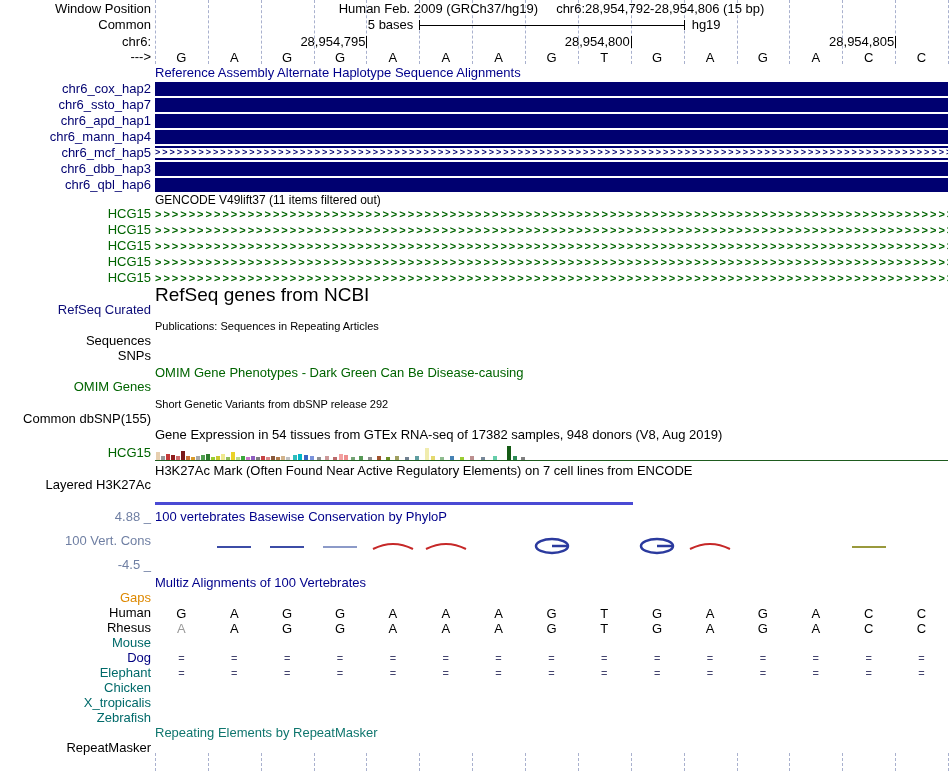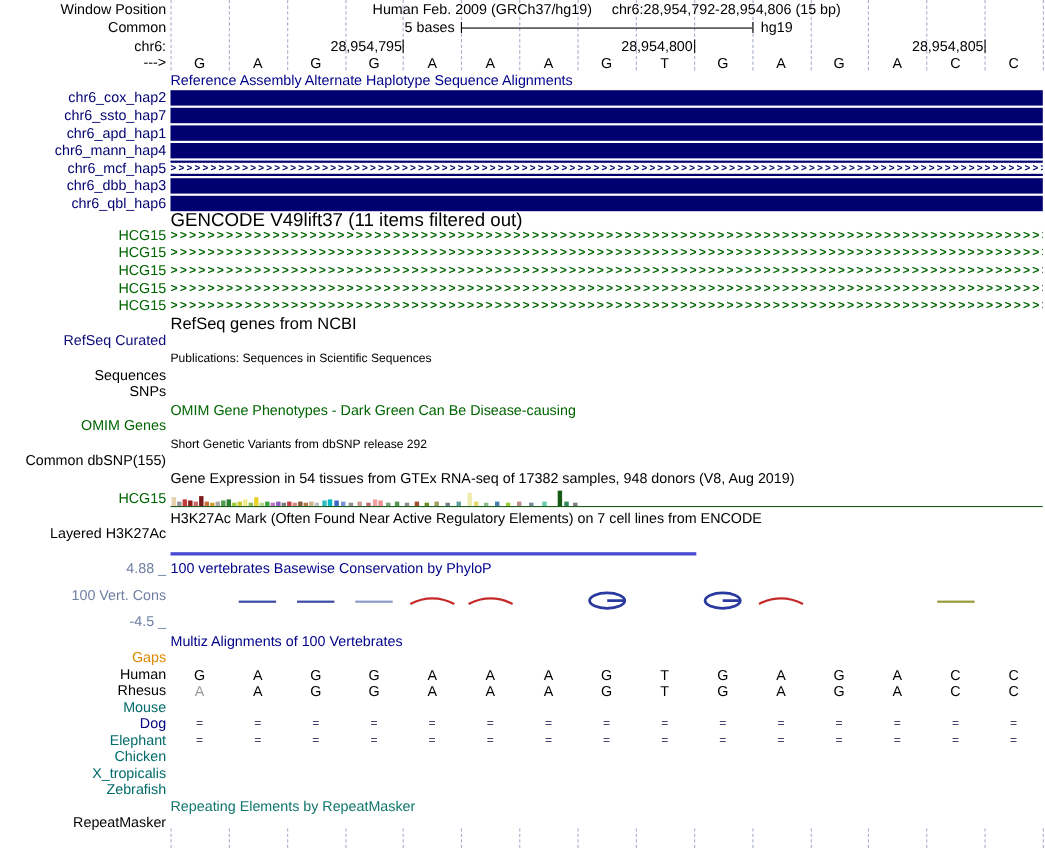--- a/index.html
+++ b/index.html
@@ -89,23 +89,23 @@
       <div class="lbl" style="right: 799px; top: 636px; color: rgb(0, 106, 106);">Mouse</div>
       <div class="lbl" style="right: 799px; top: 651px; color: rgb(0, 0, 128); margin-left: 12px;">Dog</div>
       <div class="lbl" style="right: 799px; top: 666px; color: rgb(0, 106, 106);">Elephant</div>
       <div class="lbl" style="right: 799px; top: 681px; color: rgb(0, 106, 106);">Chicken</div>
       <div class="lbl" style="right: 799px; top: 696px; color: rgb(0, 106, 106);">X_tropicalis</div>
       <div class="lbl" style="right: 799px; top: 711px; color: rgb(0, 106, 106);">Zebrafish</div>
       <div class="lbl" style="right: 799px; top: 741px; color: rgb(0, 0, 0);">RepeatMasker</div>
     </div>
   <div id="centers">
       <div class="center-lbl" style="top: 66px; color: rgb(0, 0, 139); font-size: 13px;">Reference Assembly Alternate Haplotype Sequence Alignments</div>
-      <div class="center-lbl" style="top: 193px; color: rgb(0, 0, 0); font-size: 17px;">GENCODE V49lift37 (11 items filtered out)</div>
-      <div class="center-lbl" style="top: 288px; color: rgb(0, 0, 0); font-size: 15px;">RefSeq genes from NCBI</div>
-      <div class="center-lbl" style="top: 319px; color: rgb(0, 0, 0); font-size: 11px;">Publications: Sequences in Scientific Sequences</div>
+      <div class="center-lbl" style="top: 193px; color: rgb(0, 0, 0); font-size: 12px;">GENCODE V49lift37 (11 items filtered out)</div>
+      <div class="center-lbl" style="top: 288px; color: rgb(0, 0, 0); font-size: 19px;">RefSeq genes from NCBI</div>
+      <div class="center-lbl" style="top: 319px; color: rgb(0, 0, 0); font-size: 11px;">Publications: Sequences in Repeating Articles</div>
       <div class="center-lbl" style="top: 366px; color: rgb(0, 100, 0); font-size: 13px;">OMIM Gene Phenotypes - Dark Green Can Be Disease-causing</div>
       <div class="center-lbl" style="top: 397px; color: rgb(0, 0, 0); font-size: 11px;">Short Genetic Variants from dbSNP release 292</div>
       <div class="center-lbl" style="top: 428px; color: rgb(0, 0, 0); font-size: 13px;">Gene Expression in 54 tissues from GTEx RNA-seq of 17382 samples, 948 donors (V8, Aug 2019)</div>
       <div class="center-lbl" style="top: 464px; color: rgb(0, 0, 0); font-size: 13px;">H3K27Ac Mark (Often Found Near Active Regulatory Elements) on 7 cell lines from ENCODE</div>
       <div class="center-lbl" style="top: 510px; color: rgb(0, 0, 139); font-size: 13px;">100 vertebrates Basewise Conservation by PhyloP</div>
       <div class="center-lbl" style="top: 576px; color: rgb(0, 0, 139); font-size: 13px;">Multiz Alignments of 100 Vertebrates</div>
       <div class="center-lbl" style="top: 726px; color: #0f766e; font-size: 13px;">Repeating Elements by RepeatMasker</div>
     </div>
   <div id="tracks">
       <div style="position: absolute; right: 536.667px; top: 18px; font-size: 13px; height: 14px; line-height: 14px;">5 bases</div>

